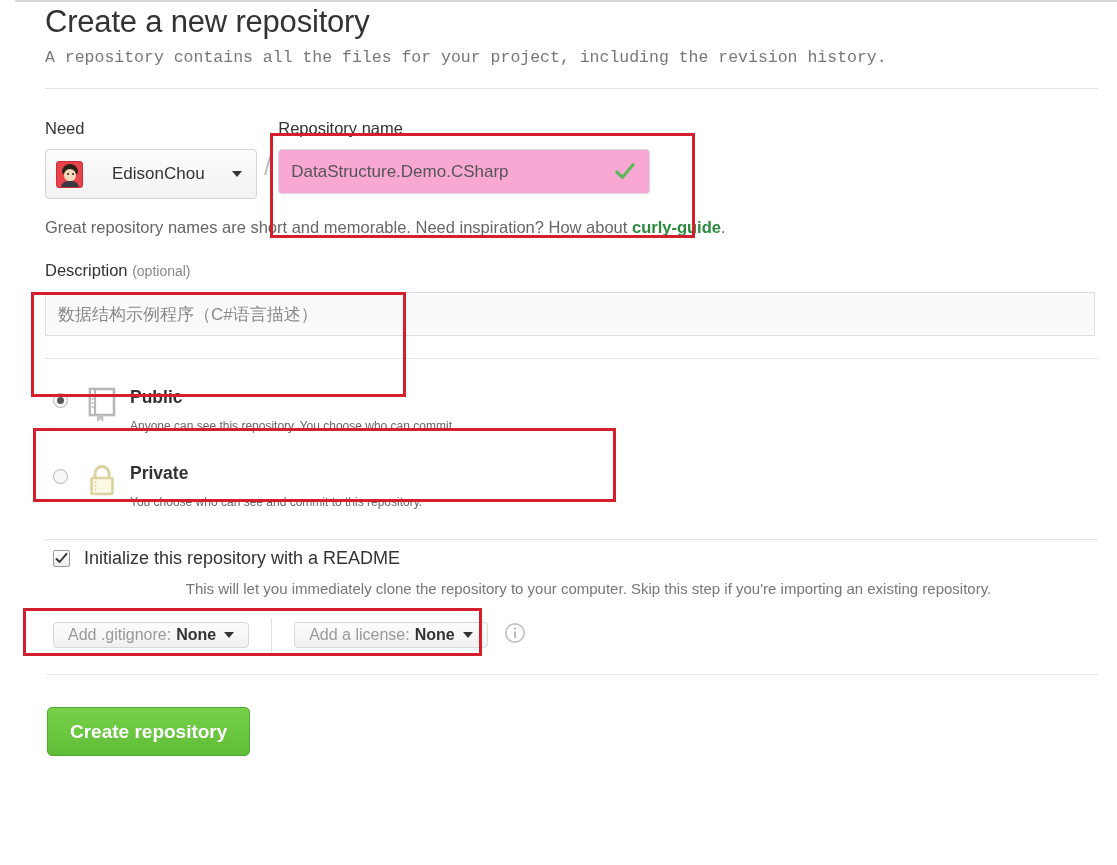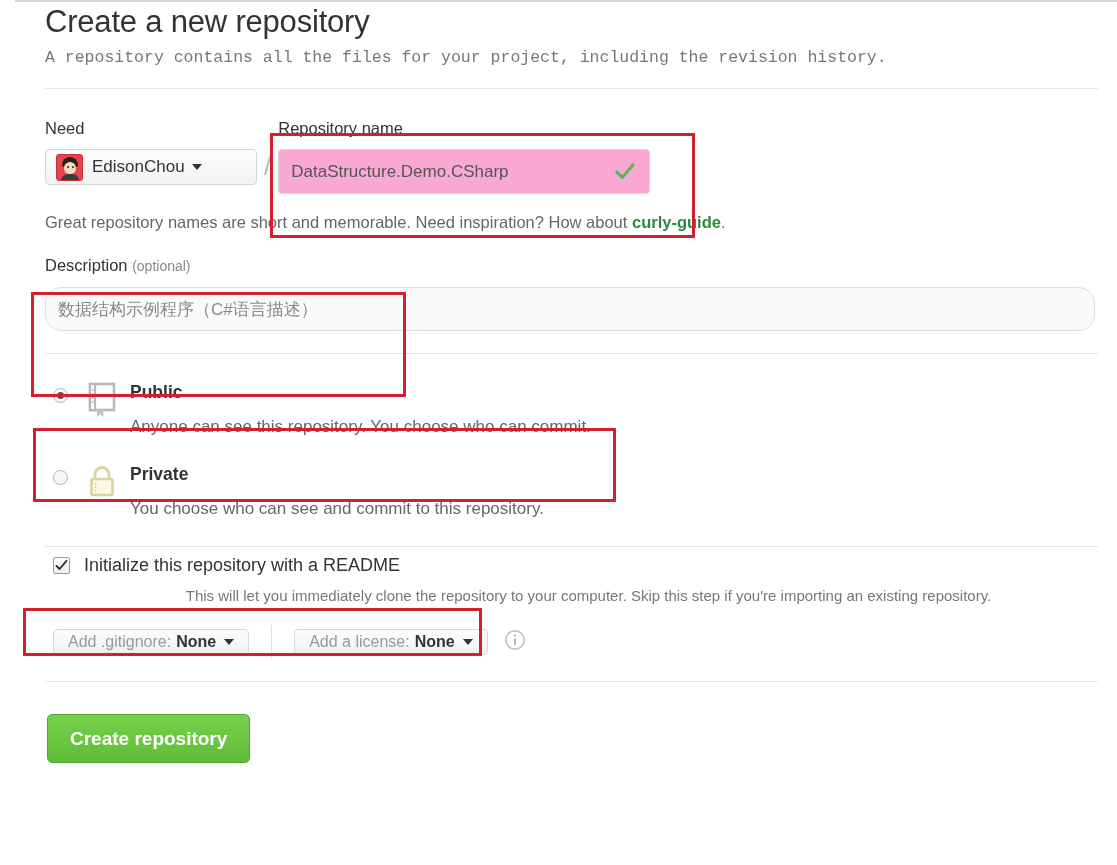--- a/index.html
+++ b/index.html
@@ -37,24 +37,24 @@
   .owner-row { display: flex; align-items: flex-start; margin-top: 28px; }
   .field-label {
     font-size: 16.5px; color: #333; font-weight: 400;
     line-height: 22px; margin-bottom: 10px; display: block;
   }
   .field-label .optional { color: #888; font-size: 14px; }
 
   .owner-col { width: 212px; }
   .owner-btn {
     display: flex; align-items: center;
-    height: 36px; padding: 0 12px 0 10px;
+    height: 50px; padding: 0 12px 0 10px;
     background: linear-gradient(#fcfcfc, #f2f2f2);
     border: 1px solid #d5d5d5; border-radius: 4px;
-    font-size: 17px; color: #333; cursor: pointer; width: 100%;
+    font-size: 17px; color: #333; cursor: pointer; width: 100%; gap: 20px;
   }
   .avatar {
     width: 27px; height: 27px; border-radius: 3px; flex: 0 0 auto;
     margin-right: 9px; position: relative; overflow: hidden;
     background: #e8424a; border: 1px solid #c62f38;
   }
   .avatar .hair {
     position: absolute; left: 5px; top: 2px; width: 16px; height: 10px;
     background: #2b2119; border-radius: 8px 8px 2px 2px;
   }
@@ -102,21 +102,21 @@
   .hint {
     font-size: 16.5px; color: #666; margin-top: 16px; line-height: 24px;
   }
   .hint a { color: #2b8a3e; font-weight: 700; text-decoration: none; }
   .hint .period { color: #666; font-weight: 400; }
 
   
   .desc-block { margin-top: 20px; }
   .desc-input {
     width: 1050px; height: 44px; display: block;
-    border: 1px solid #dedede; border-radius: 16px;
+    border: 1px solid #dedede; border-radius: 0;
     background: #fafafa;
     font-size: 17px; color: #888;
     padding: 0 12px; margin-top: 9px;
     font-family: inherit; outline: none;
   }
 
   
   .vis-section { margin-top: 18px; }
   .vis-option { display: flex; align-items: flex-start; padding: 8px 0 4px 8px; }
   .radio {
@@ -128,21 +128,21 @@
   .radio.checked::after {
     content: ""; position: absolute; left: 3px; top: 3px;
     width: 7px; height: 7px; border-radius: 50%; background: #555;
   }
   .vis-icon { width: 34px; flex: 0 0 auto; margin-right: 10px; padding-top: 2px; }
   .vis-text { flex: 1; }
   .vis-title {
     font-size: 17.5px; font-weight: 700; color: #333; line-height: 24px;
   }
   .vis-desc {
-    font-size: 17px; color: #666; line-height: 26px; margin-top: 10px;
+    font-size: 12px; color: #666; line-height: 26px; margin-top: 4px;
   }
 
   
   .readme-section { margin-top: 6px; text-align: center; }
   .readme-row { display: flex; align-items: center; padding-left: 8px; }
   .cbox {
     width: 17px; height: 17px; border: 1px solid #9a9a9a; border-radius: 2px;
     background: linear-gradient(#ffffff, #ededed);
     flex: 0 0 auto; margin-right: 14px; position: relative; cursor: pointer;
   }

